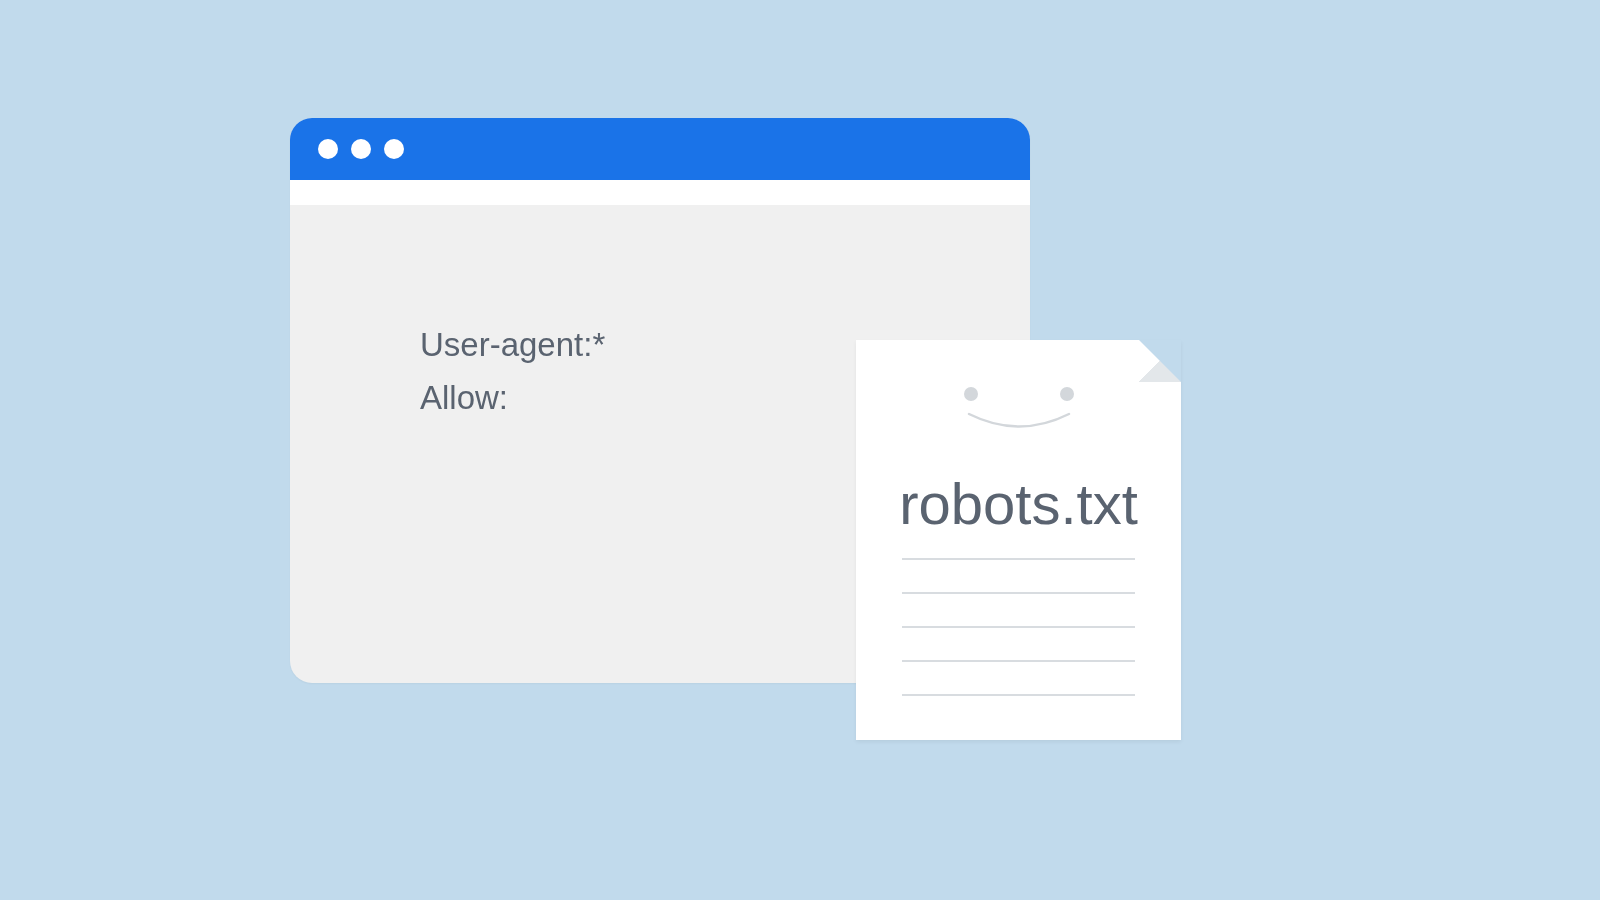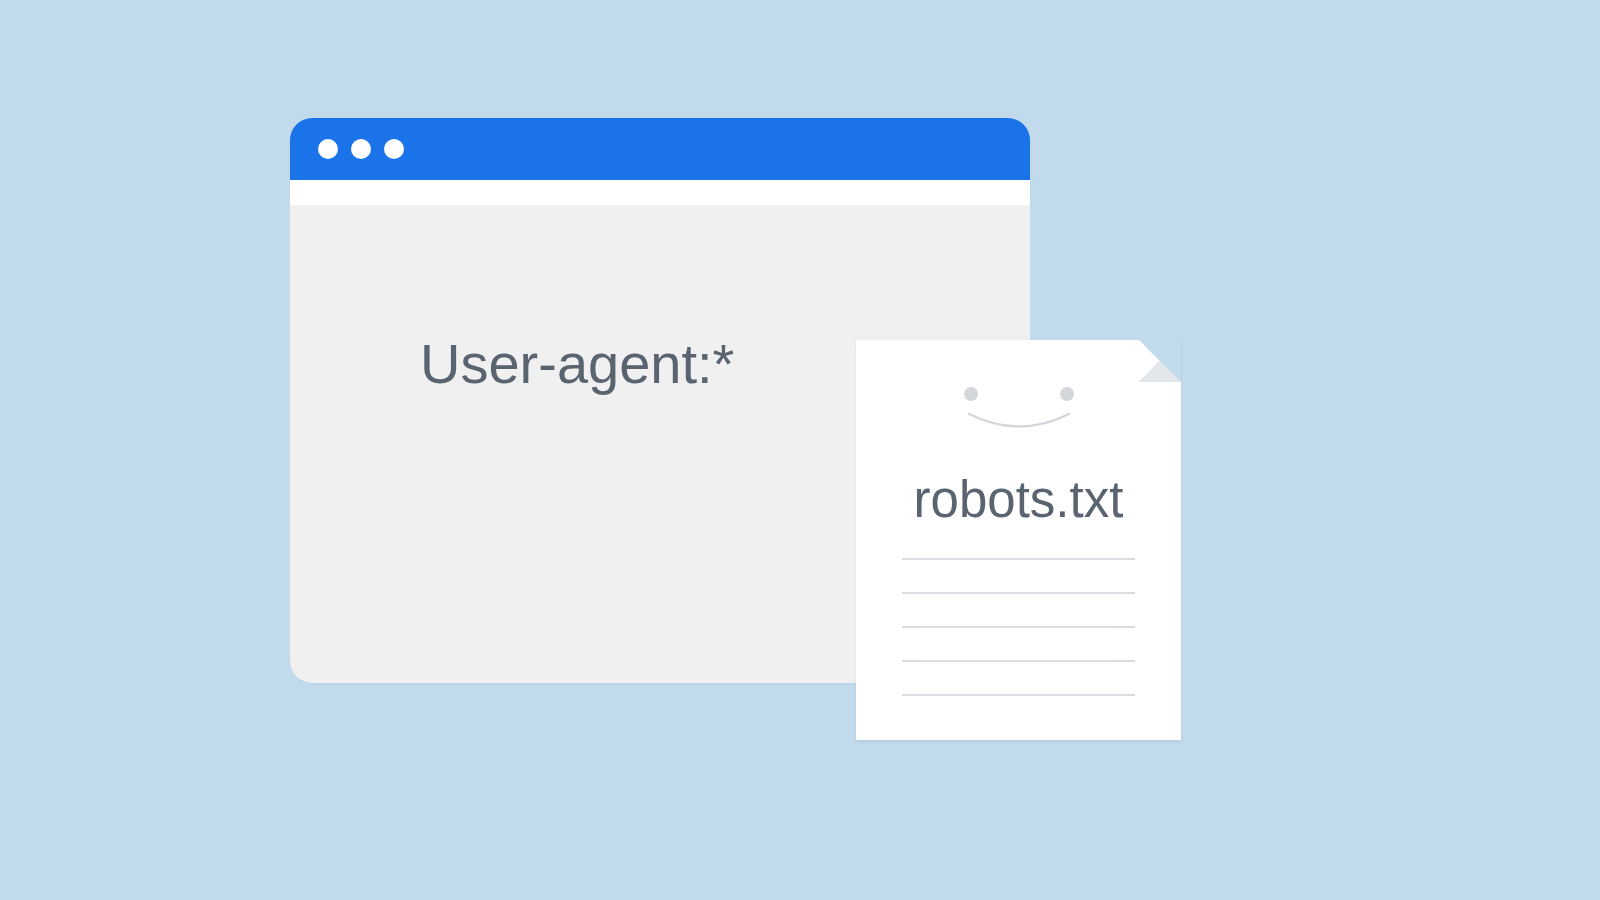--- a/index.html
+++ b/index.html
@@ -37,21 +37,21 @@
       margin-right: 13px;
     }
     .url-bar {
       height: 25px;
       background: #ffffff;
     }
     .content {
       padding: 114px 0 0 130px;
     }
     .content-line {
-      font-size: 56px;
+      font-size: 33px;
       color: #5a6370;
       line-height: 1.6;
       font-weight: 400;
     }
     .document {
       position: absolute;
       left: 856px;
       top: 340px;
       width: 325px;
       height: 400px;
@@ -98,21 +98,21 @@
       background: #d3d7db;
     }
     .smile-svg {
       margin-top: 8px;
     }
     .doc-label {
       position: absolute;
       top: 130px;
       width: 100%;
       text-align: center;
-      font-size: 51px;
+      font-size: 58px;
       color: #5a6370;
       font-weight: 400;
     }
     .doc-lines {
       position: absolute;
       top: 218px;
       left: 46px;
       right: 46px;
     }
     .doc-line {
@@ -126,20 +126,21 @@
 
 <div class="browser-window">
   <div class="title-bar">
     <div class="dot"></div>
     <div class="dot"></div>
     <div class="dot"></div>
   </div>
   <div class="url-bar"></div>
   <div class="content">
     <div class="content-line">User-agent:*</div>
+    <div class="content-line">Allow:</div>
   </div>
 </div>
 
 <div class="document">
   <div class="page-fold"></div>
   <div class="face">
     <div class="eyes">
       <div class="eye"></div>
       <div class="eye"></div>
     </div>

